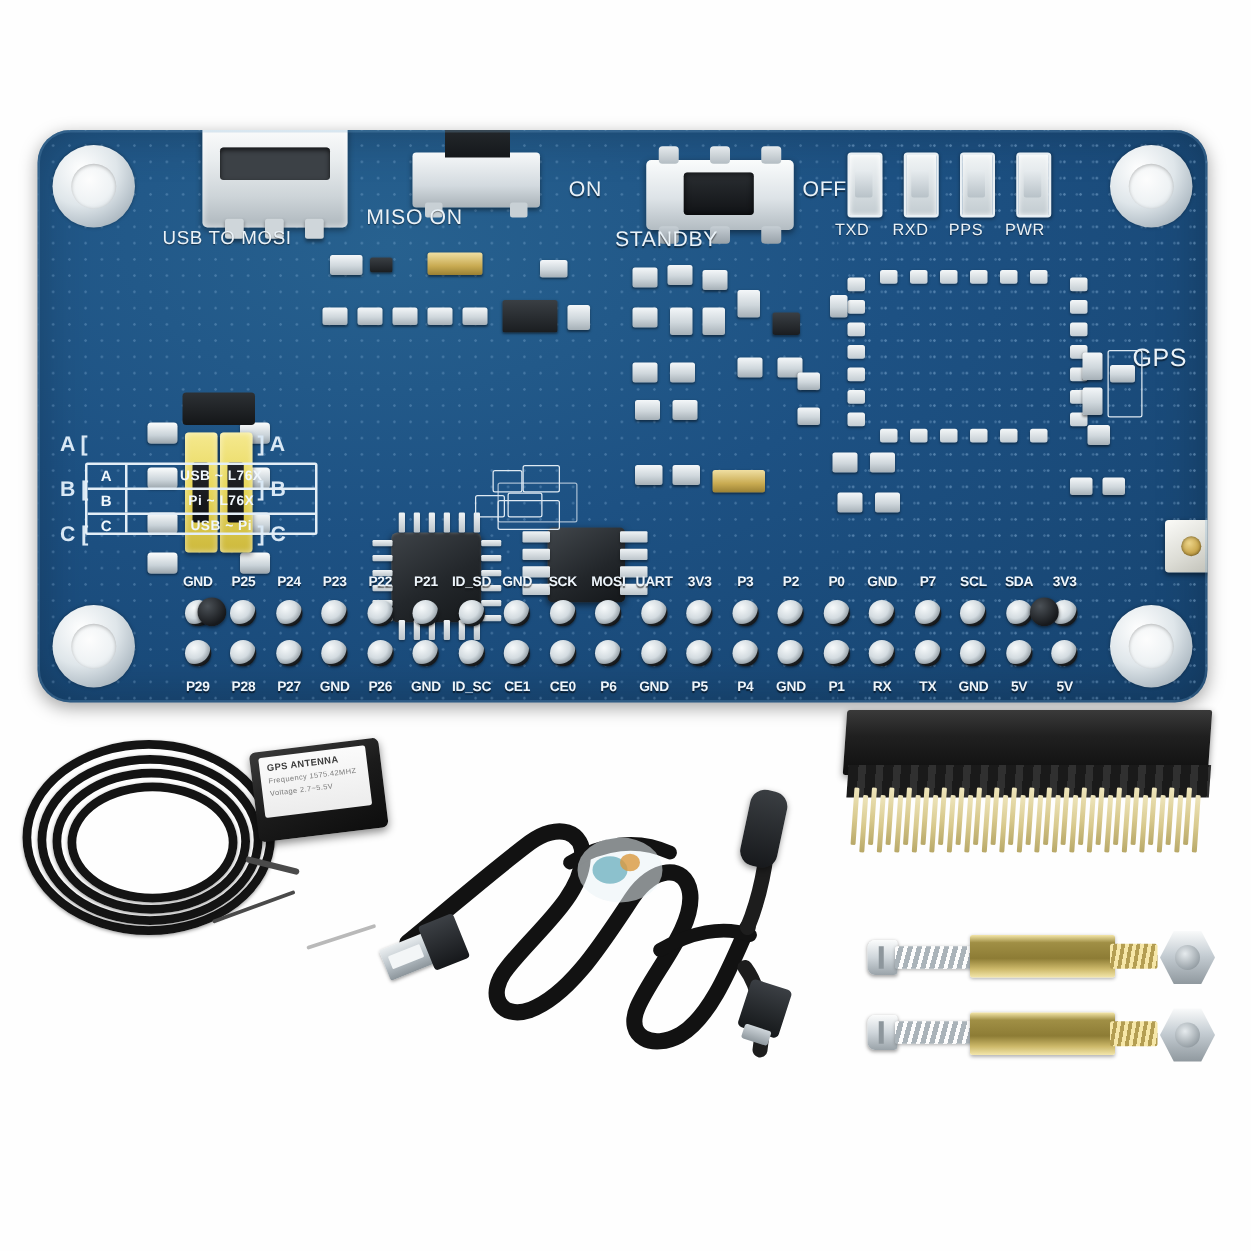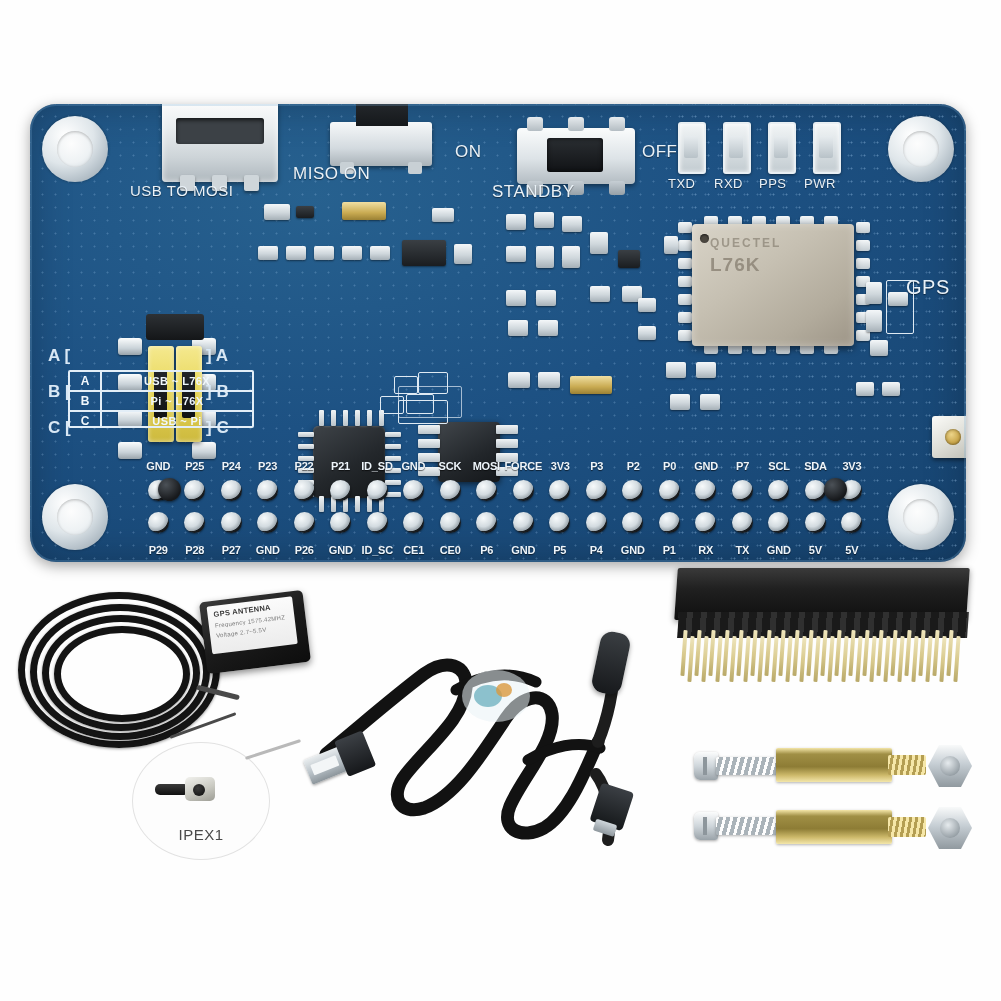--- a/index.html
+++ b/index.html
@@ -319,25 +319,20 @@
       <span style="left:74px;top:0px"></span>
         <span style="left:98px;top:0px"></span>
       <span style="left:122px;top:0px"></span>
         <span style="left:146px;top:0px"></span>
       <span style="left:26px;top:127px"></span>
         <span style="left:50px;top:127px"></span>
       <span style="left:74px;top:127px"></span>
         <span style="left:98px;top:127px"></span>
       <span style="left:122px;top:127px"></span>
         <span style="left:146px;top:127px"></span>
-    </div>
-    <div class="module">
-      <div class="dot"></div>
-      <div class="brand">QUECTEL</div>
-      <div class="part">L76K</div>
     </div>
 
     <div class="silk" style="left:876px;top:172px;font-size:20px;">GPS</div>
     <div class="ipex"></div>
 
     <div class="qfn"></div>
     <div class="icpins" style="left:283px;top:306px;">
       <span style="left:6px;top:0;width:5px;height:16px"></span>
       <span style="left:18px;top:0;width:5px;height:16px"></span>
       <span style="left:30px;top:0;width:5px;height:16px"></span>
@@ -484,21 +479,21 @@
         <span>GND</span>
         <span>P25</span>
         <span>P24</span>
         <span>P23</span>
         <span>P22</span>
         <span>P21</span>
         <span>ID_SD</span>
         <span>GND</span>
         <span>SCK</span>
         <span>MOSI</span>
-        <span>FORCE</span>
+        <span>UART</span>
         <span>3V3</span>
         <span>P3</span>
         <span>P2</span>
         <span>P0</span>
         <span>GND</span>
         <span>P7</span>
         <span>SCL</span>
         <span>SDA</span>
         <span>3V3</span>
       </div>
@@ -663,27 +658,20 @@
   <div class="thinwire" style="left:168px;top:724px;width:70px;height:3px;transform:rotate(-20deg);border-radius:3px;"></div>
 
   <div class="ant-puck">
     <div class="sticker">
       <div class="t">GPS ANTENNA</div>
       <div>Frequency 1575.42MHZ</div>
       <div>Voltage 2.7~5.5V</div>
     </div>
   </div>
 
-  <div class="mag">
-    <div class="ipex-plug">
-      <div class="barrel"></div>
-      <div class="head"></div>
-    </div>
-    <div class="cap">IPEX1</div>
-  </div>
   <div class="thinwire" style="left:244px;top:748px;width:58px;height:3px;transform:rotate(-18deg);border-radius:3px;background:#b9b9b9;"></div>
 
   <svg class="cable-svg" width="360" height="270" viewBox="0 0 360 270">
     <g fill="none" stroke="#121212" stroke-width="13" stroke-linecap="round">
       <path d="M30 176 C 62 150, 96 120, 128 96 C 150 80, 172 86, 170 110
                C 168 140, 132 168, 110 196 C 92 218, 104 238, 128 230
                C 160 218, 186 176, 210 140 C 226 116, 252 112, 256 136
                C 260 164, 226 200, 214 228 C 204 252, 226 262, 248 250
                C 272 236, 288 196, 302 164"></path>
       <path d="M160 112 C 186 96, 214 92, 240 104" stroke-width="11"></path>

